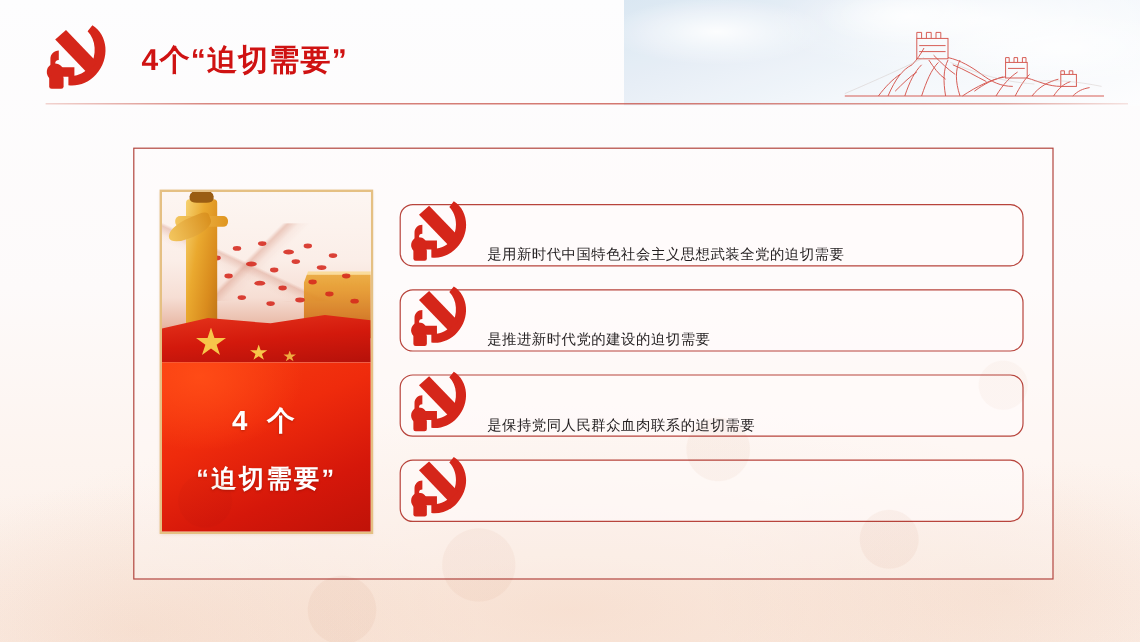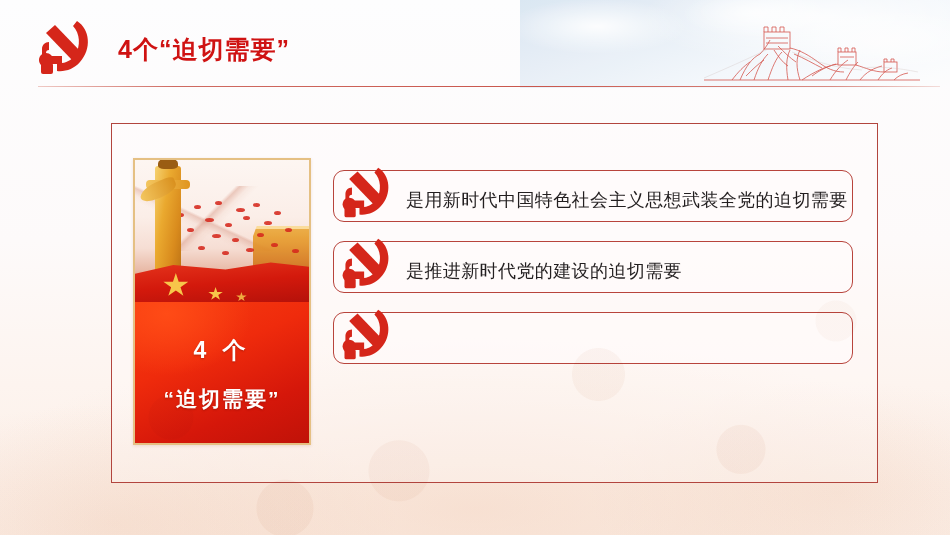--- a/index.html
+++ b/index.html
@@ -157,23 +157,23 @@
   .row-box {
     position: absolute; left: 0; top: 0; width: 520px; height: 52px;
     border: 1px solid #b8443c; border-radius: 11px;
     background: rgba(255,252,252,0.55);
   }
   .row-emblem {
     position: absolute; left: 4px; top: -6px; width: 58px; height: 58px;
     z-index: 3;
   }
   .row-text {
-    position: absolute; left: 73px; top: 4px; height: 52px;
+    position: absolute; left: 73px; top: 16px; height: 52px;
     display: flex; align-items: center;
-    font-size: 18px; color: #231f20; letter-spacing: .4px;
+    font-size: 12px; color: #231f20; letter-spacing: .4px;
     z-index: 2;
   }
 </style>
 </head>
 <body>
 
 <div id="slide">
 
   <div id="header">
     <div class="sky"></div>
@@ -296,28 +296,41 @@
           <path d="M44 2 C57 10 59 30 47 43 C41 50 32 53 24 52 L24 44 C31 45 38 42 42 36 C48 27 47 14 40 7 Z"></path>
           <path d="M13 14 L22 6 L48 33 L39 41 Z"></path>
           <path d="M9 30 C9 26 12 23 16 23 L16 31 C14 31 13 32 13 34 C13 36 14 37 16 37 L29 37 L29 45 L16 45 C12 45 9 42 9 38 Z"></path>
           <path d="M6 41 C6 37 9 34 13 34 C17 34 20 37 20 41 C20 45 17 48 13 48 C9 48 6 45 6 41 Z"></path>
           <rect x="8" y="44" width="12" height="11" rx="2"></rect>
         </g>
       </svg>
       <div class="row-text">是推进新时代党的建设的迫切需要</div>
     </div>
 
-
     <div class="row">
       <div class="row-box"></div>
       <svg class="row-emblem" viewBox="0 0 62 58">
         <g fill="#d5261a">
           <path d="M44 2 C57 10 59 30 47 43 C41 50 32 53 24 52 L24 44 C31 45 38 42 42 36 C48 27 47 14 40 7 Z"></path>
           <path d="M13 14 L22 6 L48 33 L39 41 Z"></path>
           <path d="M9 30 C9 26 12 23 16 23 L16 31 C14 31 13 32 13 34 C13 36 14 37 16 37 L29 37 L29 45 L16 45 C12 45 9 42 9 38 Z"></path>
           <path d="M6 41 C6 37 9 34 13 34 C17 34 20 37 20 41 C20 45 17 48 13 48 C9 48 6 45 6 41 Z"></path>
           <rect x="8" y="44" width="12" height="11" rx="2"></rect>
         </g>
       </svg>
+      <div class="row-text">是保持党同人民群众血肉联系的迫切需要</div>
+    </div>
+
+    <div class="row">
+      <div class="row-box"></div>
+      <svg class="row-emblem" viewBox="0 0 62 58">
+        <g fill="#d5261a">
+          <path d="M44 2 C57 10 59 30 47 43 C41 50 32 53 24 52 L24 44 C31 45 38 42 42 36 C48 27 47 14 40 7 Z"></path>
+          <path d="M13 14 L22 6 L48 33 L39 41 Z"></path>
+          <path d="M9 30 C9 26 12 23 16 23 L16 31 C14 31 13 32 13 34 C13 36 14 37 16 37 L29 37 L29 45 L16 45 C12 45 9 42 9 38 Z"></path>
+          <path d="M6 41 C6 37 9 34 13 34 C17 34 20 37 20 41 C20 45 17 48 13 48 C9 48 6 45 6 41 Z"></path>
+          <rect x="8" y="44" width="12" height="11" rx="2"></rect>
+        </g>
+      </svg>
     </div>
 
   </div>
 </div>
 
 </body></html>

